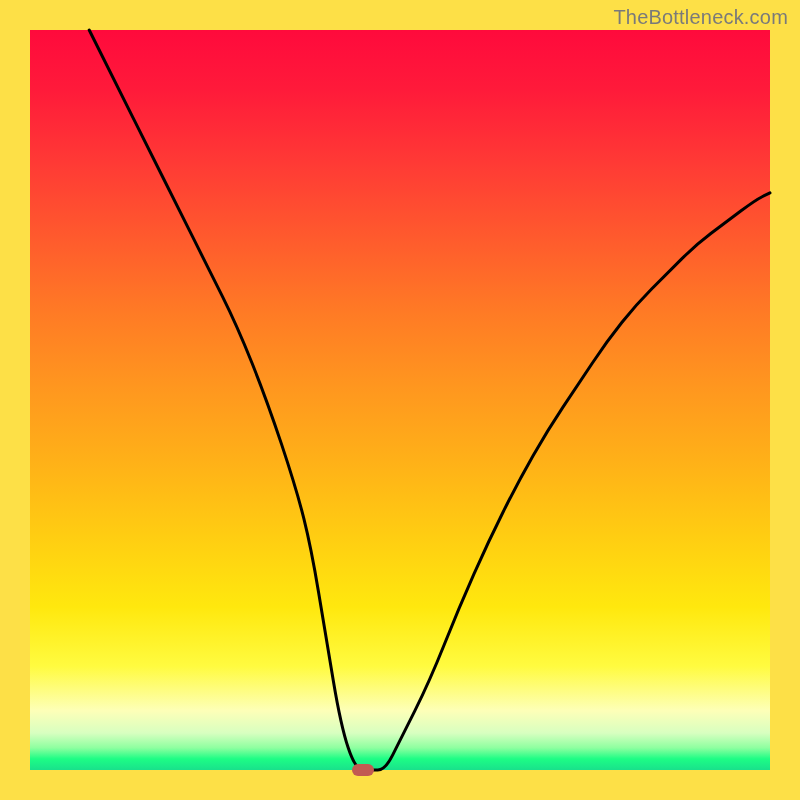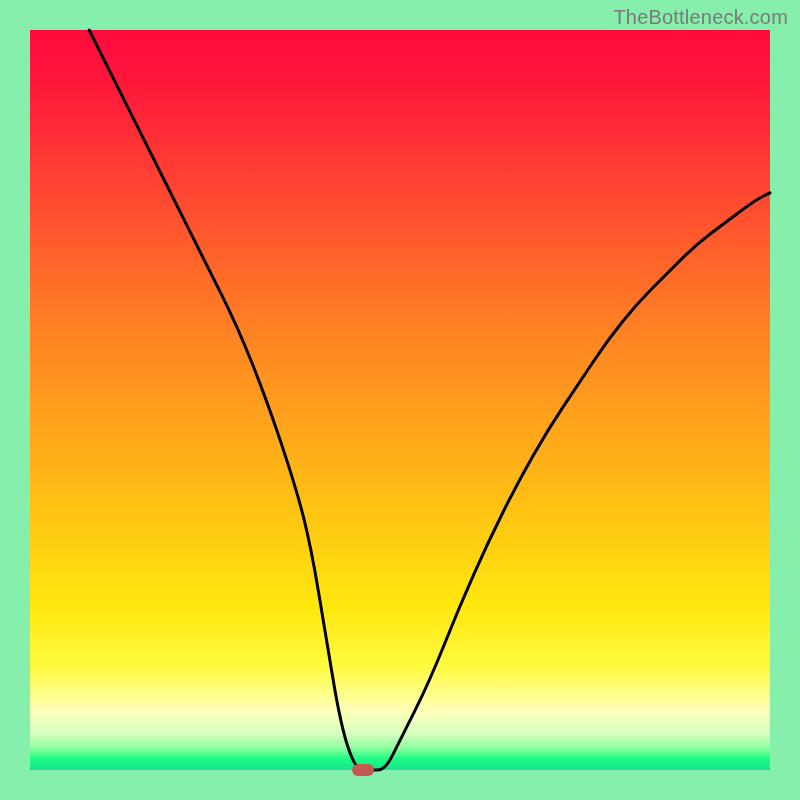--- a/index.html
+++ b/index.html
@@ -8,21 +8,21 @@
     width: 800px;
     height: 800px;
     background: #000;
     overflow: hidden;
     font-family: Arial, Helvetica, sans-serif;
   }
   .frame {
     position: relative;
     width: 800px;
     height: 800px;
-    background: #86efac;
+    background: #fde047;
   }
   .plot-area {
     position: absolute;
     left: 30px;
     top: 30px;
     width: 740px;
     height: 740px;
     
     background: linear-gradient(to bottom,
       #ff0a3c 0%,

